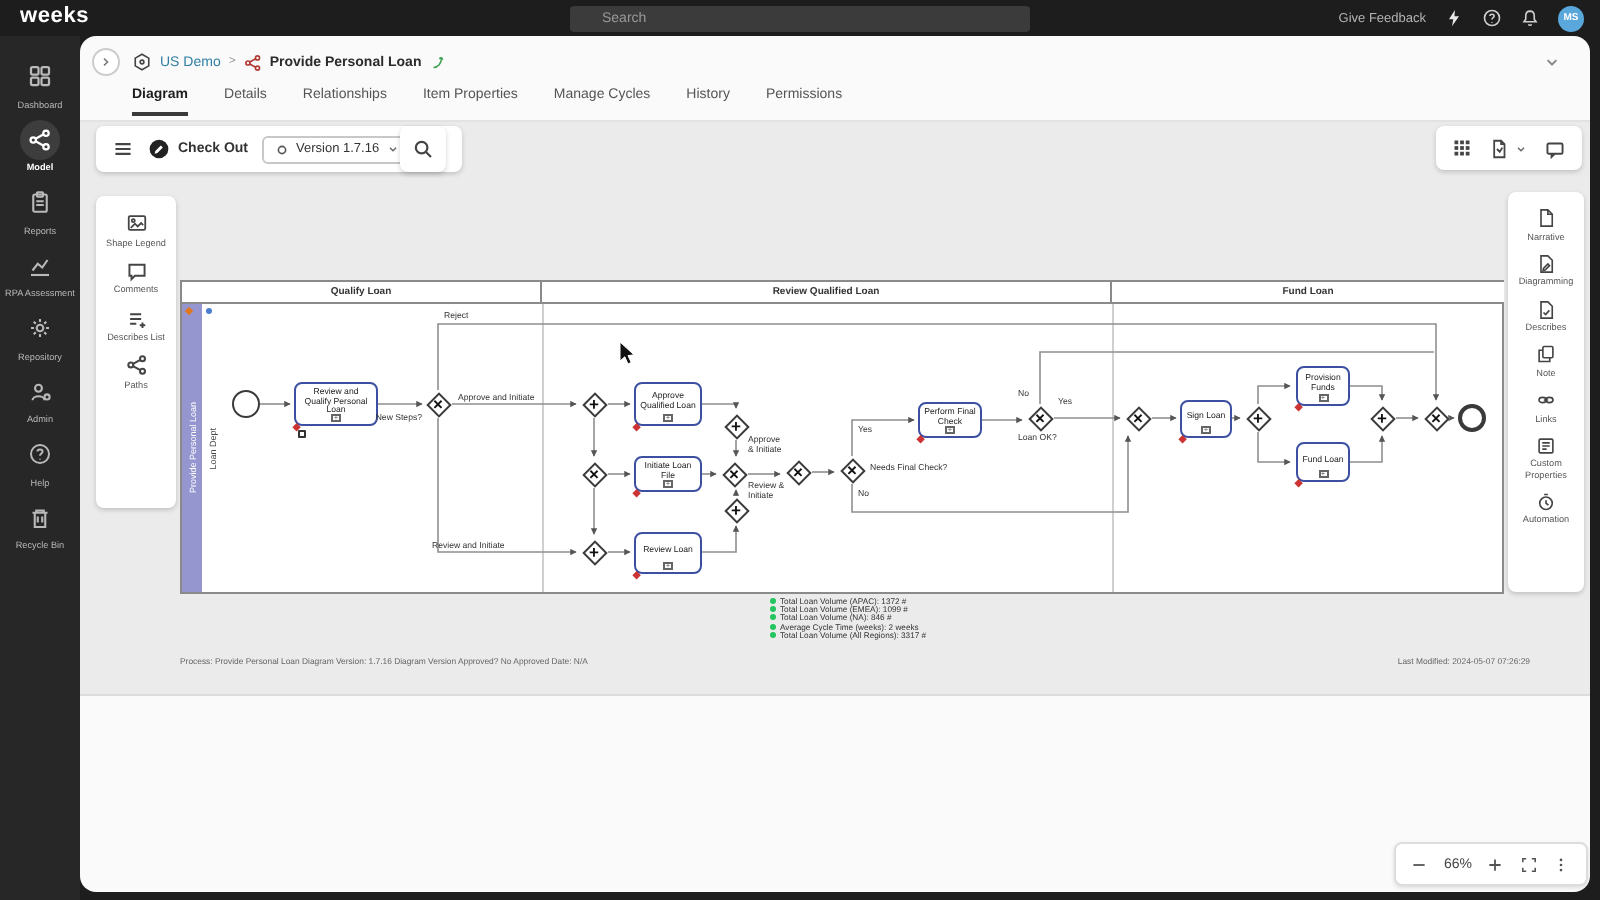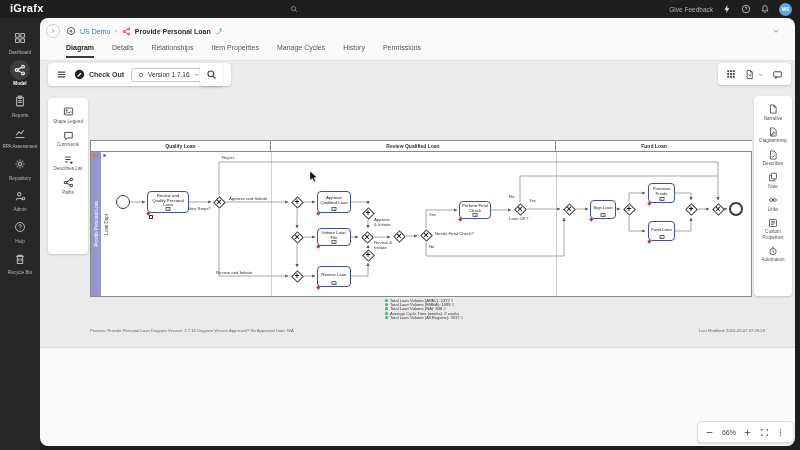--- a/index.html
+++ b/index.html
@@ -298,24 +298,25 @@
       </symbol>
     <symbol id="s-plus" viewBox="0 0 16 16">
         <g stroke="currentColor" stroke-width="1.6">
           <path d="M3,8 h10 M8,3 v10"></path>
         </g>
       </symbol>
   </defs>
 </svg>
 
 <div class="topbar">
-  <div class="logo">iGrafx</div>
+  <div class="logo">weeks</div>
   <svg class="ic" style="position:absolute;left:290px;top:4.5px;width:8px;height:8px;color:#999">
       <use href="#s-search"></use>
     </svg>
+  <input class="search" placeholder="Search" style="">
   <div class="tb-right">
     <span class="feedback">Give Feedback</span>
     <svg class="ic" style="width:10px;height:10px;color:#e8e8e8">
         <use href="#s-bolt"></use>
       </svg>
     <svg class="ic" style="width:10px;height:10px;color:#cfcfcf">
         <use href="#s-help"></use>
       </svg>
     <svg class="ic" style="width:10px;height:10px;color:#cfcfcf">
         <use href="#s-bell"></use>

